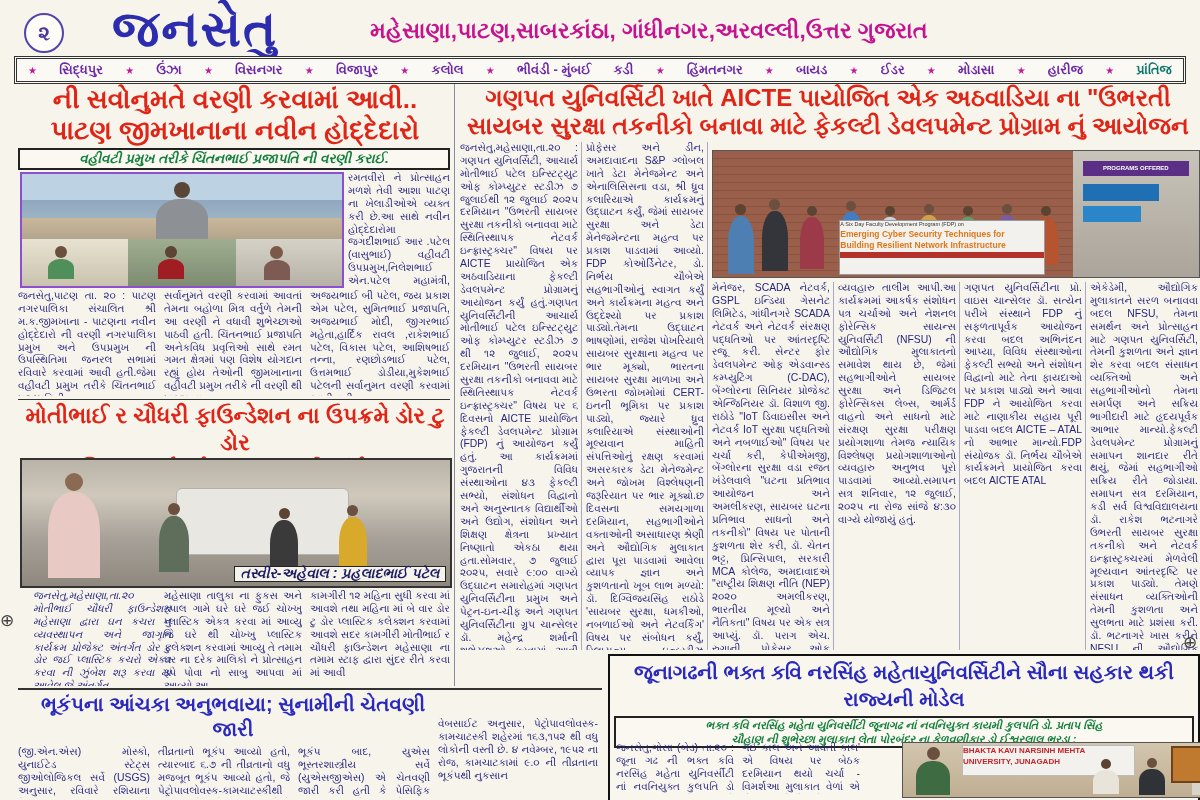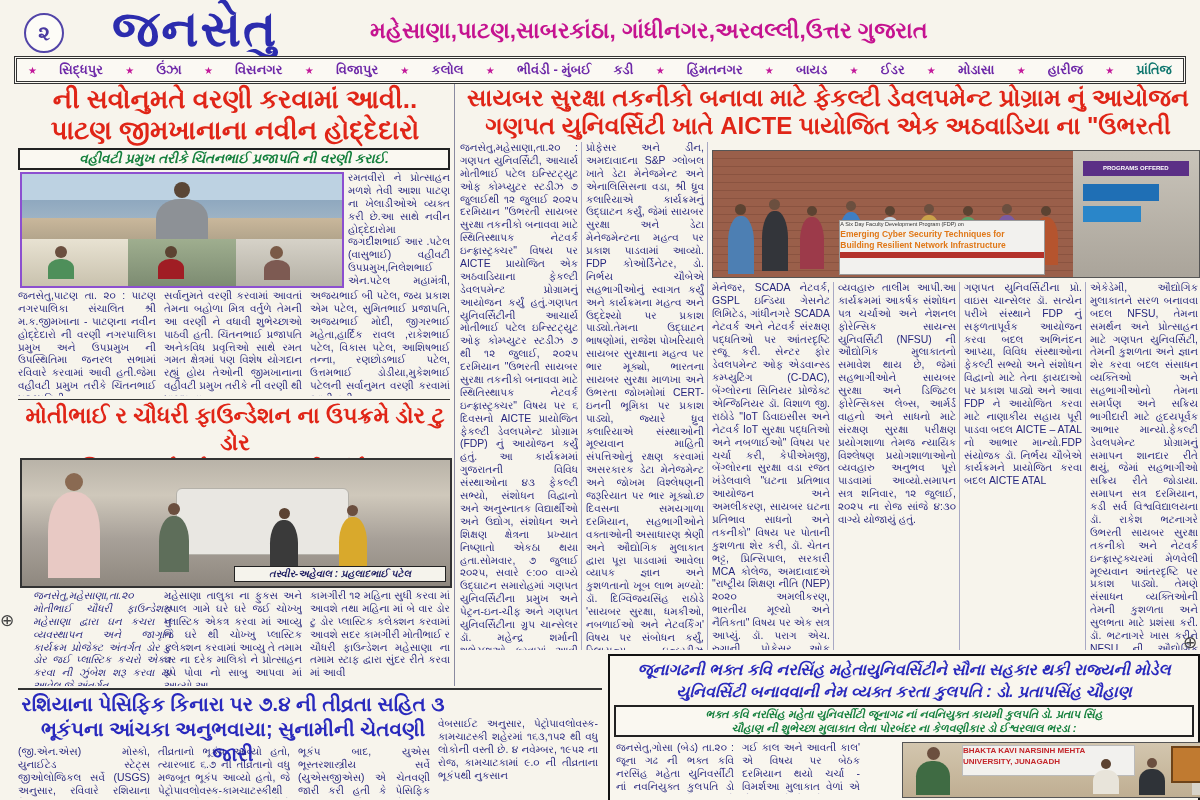--- a/index.html
+++ b/index.html
@@ -22,21 +22,21 @@
            color:#4a3aa0;font-size:20px;font-weight:bold;display:flex;align-items:center;justify-content:center;background:#fdfcf7;}
   #masthead{left:72px;top:0px;font-size:50px;font-weight:bold;color:#2c2cae;letter-spacing:2px;margin-left:40px;}
   #regions{left:370px;top:18px;font-size:22.5px;font-weight:bold;color:#c51390;white-space:nowrap;}
   #datebox{left:912px;top:26px;width:272px;height:24px;border:2px solid #222;background:#fdfcf7;
            display:flex;align-items:center;justify-content:center;font-size:15px;font-weight:bold;color:#7c3100;}
   #citystrip{left:14px;top:56px;width:1166px;height:22px;border:3px double #333;background:#fbf9f3;
              display:flex;align-items:center;justify-content:space-around;font-size:13px;font-weight:bold;color:#6d28a8;}
   #citystrip .star{color:#c2189a;font-size:10px;}
   #citystrip .city-last{color:#0f766e;}
   .capbox{position:absolute;background:#f5f3ec;border:1px solid #222;color:#1c1c60;
-          font-size:10px;font-weight:bold;font-style:italic;text-align:center;line-height:13px;}
+          font-size:14px;font-weight:bold;font-style:italic;text-align:center;line-height:13px;}
   .bannerbox{position:absolute;background:#f2f1ee;overflow:hidden;}
 </style>
 </head>
 <body>
 
 <div id="paper">
 
   <div class="abs" id="pagenum">૨</div>
   <div class="abs" id="masthead">જનસેતુ</div>
   <div class="abs" id="regions">મહેસાણા,પાટણ,સાબરકાંઠા, ગાંધીનગર,અરવલ્લી,ઉત્તર ગુજરાત</div>
@@ -135,33 +135,32 @@
     <div class="capbox" style="right:4px;bottom:4px;width:210px;height:14px;">તસ્વીર-અહેવાલ : પ્રહલાદભાઈ પટેલ</div>
   </div>
 
   <div class="abs bodytxt" style="left:33px;top:590px;width:138px;height:96px;font-style:italic;">જનસેતુ,મહેસાણા,તા.૨૦ : મોતીભાઈ ચૌધરી ફાઉન્ડેશન મહેસાણા દ્વારા ઘન કચરા નુ વ્યવસ્થાપન અને જાગૃતિ કાર્યક્રમ પ્રોજેક્ટ અંતર્ગત ડોર ટુ ડોર જઈ પ્લાસ્ટિક કચરો એકત્ર કરવા ની ઝુંબેશ શરૂ કરવા માં આવેલ જે અંતર્ગત</div>
   <div class="abs bodytxt" style="left:164px;top:590px;width:138px;height:96px;">મહેસાણા તાલુકા ના ફુકસ અને રૂપાલ ગામે ઘરે ઘરે જઈ ચોખ્ખુ પ્લાસ્ટિક એકત્ર કરવા માં આવ્યુ જે ઘરે થી ચોખ્ખુ પ્લાસ્ટિક કલેક્શન કરવામાં આવ્યુ તે તમામ ઘર ના દરેક માલિકો ને પ્રોત્સાહન રૂપે પોવા નો સાબુ આપવા માં આવ્યો આ</div>
   <div class="abs bodytxt" style="left:310px;top:590px;width:140px;height:96px;">કામગીરી ૧૨ મહિના સુધી કરવા માં આવશે તથા મહિના માં બે વાર ડોર ટુ ડોર પ્લાસ્ટિક કલેક્શન કરવામાં આવશે સદર કામગીરી મોતીભાઈ ર ચૌધરી ફાઉન્ડેશન મહેસાણા ના તમામ સ્ટાફ દ્વારા સુંદર રીતે કરવા માં આવી</div>
 
   <div class="hrule" style="left:18px;top:688px;width:584px;height:2px;"></div>
 
   <div class="abs h-blue" style="left:18px;top:692px;width:430px;font-size:20px;line-height:1.25;">
-    <div>રશિયાના પેસિફિક કિનારા પર ૭.૪ ની તીવ્રતા સહિત ૩</div>
     <div>ભૂકંપના આંચકા અનુભવાયા; સુનામીની ચેતવણી જારી</div>
   </div>
   <div class="abs bodytxt" style="left:18px;top:746px;width:132px;height:52px;">(જી.એન.એસ) મોસ્કો, યુનાઈટેડ સ્ટેટ્સ જીઓલોજિકલ સર્વે (USGS) અનુસાર, રવિવારે રશિયાના પેસિફિક કિનારા પર ૭.૪ ની તીવ્રતાવાળા ત્રણ</div>
   <div class="abs bodytxt" style="left:158px;top:746px;width:132px;height:52px;">તીવ્રતાનો ભૂકંપ આવ્યો હતો, ત્યારબાદ ૬.૭ ની તીવ્રતાનો વધુ મજબૂત ભૂકંપ આવ્યો હતો, જે પેટ્રોપાવલોવસ્ક-કામચાટસ્કીથી ૧૫૧ કિમી પૂર્વમાં ૮.૭ કિમીની છીછરી ઊંડાઈએ આવ્યો હતો,</div>
   <div class="abs bodytxt" style="left:298px;top:746px;width:132px;height:52px;">ભૂકંપ બાદ, યુએસ ભૂસ્તરશાસ્ત્રીય સર્વે (યુએસજીએસ) એ ચેતવણી જારી કરી હતી કે પેસિફિક મહાસાગરમાં કેન્દ્રબિંદુથી ૩૦૦ કિલોમીટર (૧૮૬ માઈલ) અંદર ખતરનાક</div>
   <div class="abs bodytxt" style="left:438px;top:718px;width:160px;height:80px;">વેબસાઈટ અનુસાર, પેટ્રોપાવલોવસ્ક-કામચાટસ્કી શહેરમાં ૧૬૩,૧૫૨ થી વધુ લોકોની વસ્તી છે. ૪ નવેમ્બર, ૧૯૫૨ ના રોજ, કામચાટકામાં ૯.૦ ની તીવ્રતાના ભૂકંપથી નુકસાન</div>
 
   <div class="colrule" style="left:454px;top:84px;height:602px;background:#8a8aa0;"></div>
 
   <div class="abs h-red" style="left:458px;top:84px;width:740px;font-size:24px;line-height:1.15;">
+    <div>ગણપત યુનિવર્સિટી ખાતે AICTE પાયોજિત એક અઠવાડિયા ના "ઉભરતી</div>
     <div>સાયબર સુરક્ષા તકનીકો બનાવા માટે ફેકલ્ટી ડેવલપમેન્ટ પ્રોગ્રામ નું આયોજન</div>
-    <div>ગણપત યુનિવર્સિટી ખાતે AICTE પાયોજિત એક અઠવાડિયા ના "ઉભરતી</div>
   </div>
 
   <div class="abs bodytxt" style="left:460px;top:142px;width:118px;height:508px;">જનસેતુ,મહેસાણા,તા.૨૦ : ગણપત યુનિવર્સિટી, આચાર્ય મોતીભાઈ પટેલ ઇન્સ્ટિટ્યુટ ઓફ કોમ્પ્યુટર સ્ટડીઝ ૭ જુલાઈથી ૧૨ જુલાઈ ૨૦૨૫ દરમિયાન "ઉભરતી સાયબર સુરક્ષા તકનીકો બનાવવા માટે સ્થિતિસ્થાપક નેટવર્ક ઇન્ફ્રાસ્ટ્રક્ચર" વિષય પર AICTE પ્રાયોજિત એક અઠવાડિયાના ફેકલ્ટી ડેવલપમેન્ટ પ્રોગ્રામનું આયોજન કર્યું હતું.ગણપત યુનિવર્સિટીની આચાર્ય મોતીભાઈ પટેલ ઇન્સ્ટિટ્યુટ ઓફ કોમ્પ્યુટર સ્ટડીઝ ૭ થી ૧૨ જુલાઈ, ૨૦૨૫ દરમિયાન "ઉભરતી સાયબર સુરક્ષા તકનીકો બનાવવા માટે સ્થિતિસ્થાપક નેટવર્ક ઇન્ફ્રાસ્ટ્રક્ચર" વિષય પર ૬ દિવસનો AICTE પ્રાયોજિત ફેકલ્ટી ડેવલપમેન્ટ પ્રોગ્રામ (FDP) નું આયોજન કર્યું હતું. આ કાર્યક્રમમાં ગુજરાતની વિવિધ સંસ્થાઓના ૪૩ ફેકલ્ટી સભ્યો, સંશોધન વિદ્વાનો અને અનુસ્નાતક વિદ્યાર્થીઓ અને ઉદ્યોગ, સંશોધન અને શિક્ષણ ક્ષેત્રના પ્રખ્યાત નિષ્ણાતો એકઠા થયા હતા.સોમવાર, ૭ જુલાઈ ૨૦૨૫, સવારે ૯:૦૦ વાગ્યે ઉદ્ઘાટન સમારોહમાં ગણપત યુનિવર્સિટીના પ્રમુખ અને પેટ્રન-ઇન-ચીફ અને ગણપત યુનિવર્સિટીના ગ્રુપ ચાન્સેલર ડૉ. મહેન્દ્ર શર્માની શુભેચ્છાઓ કરવામાં આવી હતી. આદરણીય મુખ્ય મહેમાનો રાજેશ પોખરિયાલ, ભારત સરકાર, ઇલેક્ટ્રોનિક્સ અને માહિતી ટેકનોલોજી મંત્રાલય, નવી દિલ્હીના અધિક નિર્દેશક, ડી.ઈ.ઓ અમદાવાદ, નેશનલ ફોરેન્સિક સાયન્સ યુનિવર્સિટી, ગાંધીનગરના સિક્યુરિટી પ્રોગ્રામના</div>
   <div class="abs bodytxt" style="left:586px;top:142px;width:118px;height:508px;">પ્રોફેસર અને ડીન, અમદાવાદના S&amp;P ગ્લોબલ ખાતે ડેટા મેનેજમેન્ટ અને એનાલિસિસના વડા, શ્રી ધ્રુવ કલારિયાએ કાર્યક્રમનું ઉદ્ઘાટન કર્યું, જેમાં સાયબર સુરક્ષા અને ડેટા મેનેજમેન્ટના મહત્વ પર પ્રકાશ પાડવામાં આવ્યો. FDP કોઓર્ડિનેટર, ડો. નિર્ભય ચૌબેએ સહભાગીઓનું સ્વાગત કર્યું અને કાર્યક્રમના મહત્વ અને ઉદ્દેશ્યો પર પ્રકાશ પાડ્યો.તેમના ઉદ્ઘાટન ભાષણોમાં, રાજેશ પોખરિયાલે સાયબર સુરક્ષાના મહત્વ પર ભાર મૂક્યો, ભારતના સાયબર સુરક્ષા માળખા અને ઉભરતા જોખમોમાં CERT-ઇનની ભૂમિકા પર પ્રકાશ પાડ્યો, જ્યારે ધ્રુવ કલારિયાએ સંસ્થાઓની મૂલ્યવાન માહિતી સંપત્તિઓનું રક્ષણ કરવામાં અસરકારક ડેટા મેનેજમેન્ટ અને જોખમ વિશ્લેષણની જરૂરિયાત પર ભાર મૂક્યો.છ દિવસના સમયગાળા દરમિયાન, સહભાગીઓને વક્તાઓની અસાધારણ શ્રેણી અને ઔદ્યોગિક મુલાકાત દ્વારા પૂરા પાડવામાં આવેલા વ્યાપક જ્ઞાન અને કુશળતાનો ખૂબ લાભ મળ્યો: ડૉ. દિગ્વિજયસિંહ રાઠોડે 'સાયબર સુરક્ષા, ધમકીઓ, નબળાઈઓ અને નેટવર્કિંગ' વિષય પર સંબોધન કર્યું, રિલાયન્સ ઇન્ડસ્ટ્રીઝ લિમિટેડ, વડોદરાના આઇટી વિભાગના ભૂતપૂર્વ પ્રેસિડેન્ટ દીપક રાયચે 'ઉભરતી સાયબર સુરક્ષા તકનીકો - એઆઈ, એમએલ અને ક્વોન્ટમ કમ્પ્યુટિંગ સાયબર સુરક્ષા પર અસરો' પર ચર્ચા કરી, સિનિયર</div>
   <div class="colrule" style="left:581px;top:142px;height:508px;"></div>
   <div class="colrule" style="left:707px;top:142px;height:508px;"></div>
 
   <div class="photo" style="left:712px;top:150px;width:486px;height:126px;border:1px solid #555;background:repeating-linear-gradient(180deg,#9a5f4a 0px,#9a5f4a 7px,#8a5340 7px,#8a5340 8px);">
     <div class="abs" style="right:0;top:0;width:26%;height:100%;background:linear-gradient(180deg,#c9c4ba,#aaa49a);">
       <div class="abs" style="left:8%;top:8%;width:84%;height:12%;background:#5b2f86;color:#fff;font-size:6px;font-weight:bold;text-align:center;line-height:15px;overflow:hidden;">PROGRAMS OFFERED</div>
@@ -214,23 +213,22 @@
 
   <div class="abs bodytxt" style="left:712px;top:282px;width:118px;height:368px;">મેનેજર, SCADA નેટવર્ક, GSPL ઇન્ડિયા ગેસનેટ લિમિટેડ, ગાંધીનગરે SCADA નેટવર્ક અને નેટવર્ક સંરક્ષણ પદ્ધતિઓ પર આંતરદૃષ્ટિ રજૂ કરી. સેન્ટર ફોર ડેવલપમેન્ટ ઓફ એડવાન્સ્ડ કમ્પ્યુટિંગ (C-DAC), બેંગ્લોરના સિનિયર પ્રોજેક્ટ એન્જિનિયર ડૉ. વિશાળ જી. રાઠોડે "IoT ડિવાઇસીસ અને નેટવર્ક IoT સુરક્ષા પદ્ધતિઓ અને નબળાઈઓ" વિષય પર ચર્ચા કરી, કેપીએમજી, બેંગ્લોરના સુરક્ષા વડા રજત ખંડેલવાલે "ઘટના પ્રતિભાવ આયોજન અને અમલીકરણ, સાયબર ઘટના પ્રતિભાવ સાધનો અને તકનીકો" વિષય પર પોતાની કુશળતા શેર કરી, ડૉ. ચેતન ભટ્ટ, પ્રિન્સિપાલ, સરકારી MCA કોલેજ, અમદાવાદએ "રાષ્ટ્રીય શિક્ષણ નીતિ (NEP) ૨૦૨૦ અમલીકરણ, ભારતીય મૂલ્યો અને નૈતિકતા" વિષય પર એક સત્ર આપ્યું. ડૉ. પરાગ એચ. રુગાની, પ્રોફેસર ઓફ સાયબર સિક્યુરિટી, નેશનલ ફોરેન્સિક સાયન્સ યુનિવર્સિટી, ગાંધીનગરે ડિજિટલ ફોરેન્સિક અને જોખમ મૂલ્યાંકન પર</div>
   <div class="abs bodytxt" style="left:838px;top:282px;width:118px;height:368px;">વ્યવહારુ તાલીમ આપી.આ કાર્યક્રમમાં આકર્ષક સંશોધન પત્ર ચર્ચાઓ અને નેશનલ ફોરેન્સિક સાયન્સ યુનિવર્સિટી (NFSU) ની ઔદ્યોગિક મુલાકાતનો સમાવેશ થાય છે, જેમાં સહભાગીઓને સાયબર સુરક્ષા અને ડિજિટલ ફોરેન્સિક્સ લેબ્સ, આર્મર્ડ વાહનો અને સાધનો માટે સંરક્ષણ સુરક્ષા પરીક્ષણ પ્રયોગશાળા તેમજ ન્યાયિક વિશ્લેષણ પ્રયોગશાળાઓનો વ્યવહારુ અનુભવ પૂરો પાડવામાં આવ્યો.સમાપન સત્ર શનિવાર, ૧૨ જુલાઈ, ૨૦૨૫ ના રોજ સાંજે ૪:૩૦ વાગ્યે યોજાયું હતું.</div>
   <div class="abs bodytxt" style="left:964px;top:282px;width:118px;height:368px;">ગણપત યુનિવર્સિટીના પ્રો. વાઇસ ચાન્સેલર ડૉ. સત્યેન પરીખે સંસ્થાને FDP નું સફળતાપૂર્વક આયોજન કરવા બદલ અભિનંદન આપ્યા, વિવિધ સંસ્થાઓના ફેકલ્ટી સભ્યો અને સંશોધન વિદ્વાનો માટે તેના ફાયદાઓ પર પ્રકાશ પાડ્યો અને આવા FDP ને આયોજિત કરવા માટે નાણાકીય સહાય પૂરી પાડવા બદલ AICTE – ATAL નો આભાર માન્યો.FDP સંયોજક ડૉ. નિર્ભય ચૌબેએ કાર્યક્રમને પ્રાયોજિત કરવા બદલ AICTE ATAL</div>
   <div class="abs bodytxt" style="left:1090px;top:282px;width:108px;height:368px;">એકેડેમી, ઔદ્યોગિક મુલાકાતને સરળ બનાવવા બદલ NFSU, તેમના સમર્થન અને પ્રોત્સાહન માટે ગણપત યુનિવર્સિટી, તેમની કુશળતા અને જ્ઞાન શેર કરવા બદલ સંસાધન વ્યક્તિઓ અને સહભાગીઓનો તેમના સમર્પણ અને સક્રિય ભાગીદારી માટે હૃદયપૂર્વક આભાર માન્યો.ફેકલ્ટી ડેવલપમેન્ટ પ્રોગ્રામનું સમાપન શાનદાર રીતે થયું, જેમાં સહભાગીઓ સક્રિય રીતે જોડાયા. સમાપન સત્ર દરમિયાન, કડી સર્વ વિશ્વવિદ્યાલયના ડૉ. રાકેશ ભટનાગરે ઉભરતી સાયબર સુરક્ષા તકનીકો અને નેટવર્ક ઇન્ફ્રાસ્ટ્રક્ચરમાં મેળવેલી મૂલ્યવાન આંતરદૃષ્ટિ પર પ્રકાશ પાડ્યો. તેમણે સંસાધન વ્યક્તિઓની તેમની કુશળતા અને સુલભતા માટે પ્રશંસા કરી. ડૉ. ભટનાગરે ખાસ કરીને NFSU ની ઔદ્યોગિક મુલાકાત, વ્યવહારુ સત્રો અને વ્યવહારુ અનુભવની પ્રશંસા કરી, જેનાથી સહભાગીઓને સાયબર સુરક્ષા પ્રયોગશાળાઓ અને ડિજિટલ ફોરેન્સિક્સમાં વ્યવહારુ અનુભવ મળ્યો.</div>
   <div class="colrule" style="left:833px;top:282px;height:368px;"></div>
   <div class="colrule" style="left:959px;top:282px;height:368px;"></div>
   <div class="colrule" style="left:1085px;top:282px;height:368px;"></div>
 
   <div class="abs" style="left:608px;top:654px;width:588px;height:144px;border:2px solid #111;background:#f9f6ee;">
-    <div class="h-blue" style="margin-top:3px;font-size:16px;line-height:1.35;font-style:italic;">
+    <div class="h-blue" style="margin-top:3px;font-size:20px;line-height:1.35;">
       <div>જૂનાગઢની ભક્ત કવિ નરસિંહ મહેતાયુનિવર્સિટીને સૌના સહકાર થકી રાજ્યની મોડેલ</div>
-      <div>યુનિવર્સિટી બનાવવાની નેમ વ્યક્ત કરતા  કુલપતિ : ડો. પ્રતાપસિંહ ચૌહાણ</div>
     </div>
     <div class="subhead" style="margin:3px 4px 0 4px;height:28px;font-size:11px;line-height:14px;">
       <div>ભક્ત કવિ નરસિંહ મહેતા યુનિવર્સીટી જૂનાગઢ નાં નવનિયુક્ત કાયમી કુલપતિ ડો. પ્રતાપ સિંહ</div>
       <div>ચૌહાણ ની શુભેચ્છા મુલાકાત લેતા પોરબંદર ના કેળવણીકાર ડો ઈશ્વરલાલ ભરડા :</div>
     </div>
     <div class="bodytxt" style="position:absolute;left:6px;top:86px;width:118px;height:52px;">જનસેતુ,ગોસા (બેડ) તા.૨૦ : જૂના ગઢ ની ભક્ત કવિ નરસિંહ મહેતા યુનિવર્સીટી નાં નવનિયુક્ત કુલપતિ ડો પ્રતાપ સિંહ ચૌહાણ ની પોરબંદર નાં</div>
     <div class="bodytxt" style="position:absolute;left:132px;top:86px;width:118px;height:52px;">ગઈ કાલ અને આવતી કાલ' એ વિષય પર બેઠક દરમિયાન થયો ચર્ચા - વિમર્શઆ મુલાકાત વેળાં એ પોરબંદર ની ગોઢાળીયા આઈ. ટી કોલેજ નાં</div>
     <div class="photo" style="left:256px;top:86px;width:328px;height:54px;border:1px solid #555;background:linear-gradient(180deg,#d3c6ae,#bfae92);margin-left:36px;">
       <div class="bannerbox" style="left:18%;top:4%;width:52%;height:54%;border:1px solid #bbb;">
         <div style="font-size:8px;color:#c4262b;font-weight:bold;line-height:1.3;white-space:nowrap;">BHAKTA KAVI NARSINH MEHTA</div>

